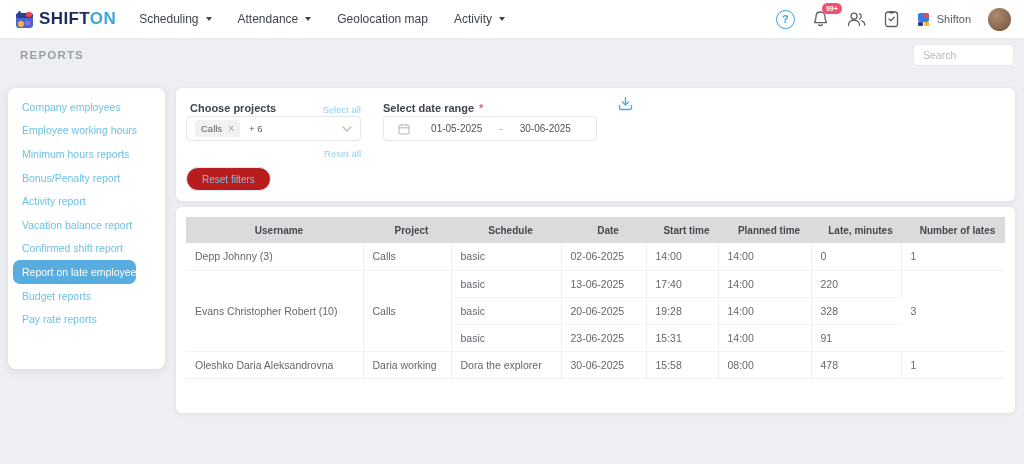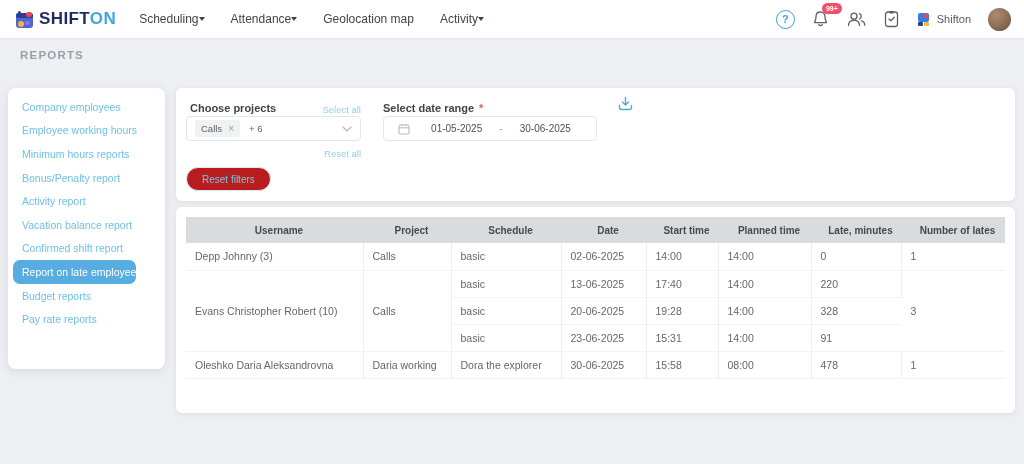--- a/index.html
+++ b/index.html
@@ -15,21 +15,21 @@
   #app{position:relative;width:1024px;height:464px;background:#edeff2;overflow:hidden}
 
   
   .topbar{position:absolute;top:0;left:0;width:1024px;height:38px;background:#fff;
           display:flex;align-items:center;box-shadow:0 1px 2px rgba(0,0,0,.05);z-index:3}
   .brand{display:flex;align-items:center;gap:5px;margin-left:15px;cursor:pointer}
   .brand-text{font-size:17px;font-weight:800;letter-spacing:.4px}
   .brand-shift{color:var(--brand-navy)}
   .brand-on{color:var(--brand-blue)}
   .mainnav{display:flex;align-items:center;margin-left:23px;gap:26px}
-  .nav-item{display:flex;align-items:center;font-size:12px;color:#3f444b;cursor:pointer}
+  .nav-item{display:flex;align-items:center;gap:7px;font-size:12px;color:#3f444b;cursor:pointer}
   .caret{width:0;height:0;border-left:3.5px solid transparent;border-right:3.5px solid transparent;border-top:4px solid #3f444b}
   .topbar-right{margin-left:auto;display:flex;align-items:center;gap:17px;margin-right:13px}
   .help-btn{width:19px;height:19px;border:1.5px solid #3f9fd8;border-radius:50%;
             display:flex;align-items:center;justify-content:center;font-size:11px;font-weight:700;color:#3f9fd8;cursor:pointer}
   .icon-btn{display:flex;align-items:center;cursor:pointer;position:relative}
   .badge{position:absolute;top:-7px;right:-13px;background:var(--badge-red);color:#fff;
          font-size:7px;font-weight:700;padding:2px 4px;border-radius:7px;line-height:1}
   .account{display:flex;align-items:center;gap:6px;cursor:pointer}
   .account-label{font-size:11px;color:#565b61}
   .avatar{width:23px;height:23px;border-radius:50%;cursor:pointer;
@@ -166,20 +166,21 @@
           <rect x="8" y="10" width="5" height="4" rx="1" fill="#f5b63c"></rect>
         </svg>
         <span class="account-label">Shifton</span>
       </div>
 
       <div class="avatar"></div>
     </div>
   </header>
 
   <div class="page-title">REPORTS</div>
+  <input class="search-input" type="text" placeholder="Search" style="">
 
   <ul class="sidebar">
     <li>Company employees</li>
     <li>Employee working hours</li>
     <li>Minimum hours reports</li>
     <li>Bonus/Penalty report</li>
     <li>Activity report</li>
     <li>Vacation balance report</li>
     <li>Confirmed shift report</li>
     <li class="active">Report on late employees</li>

